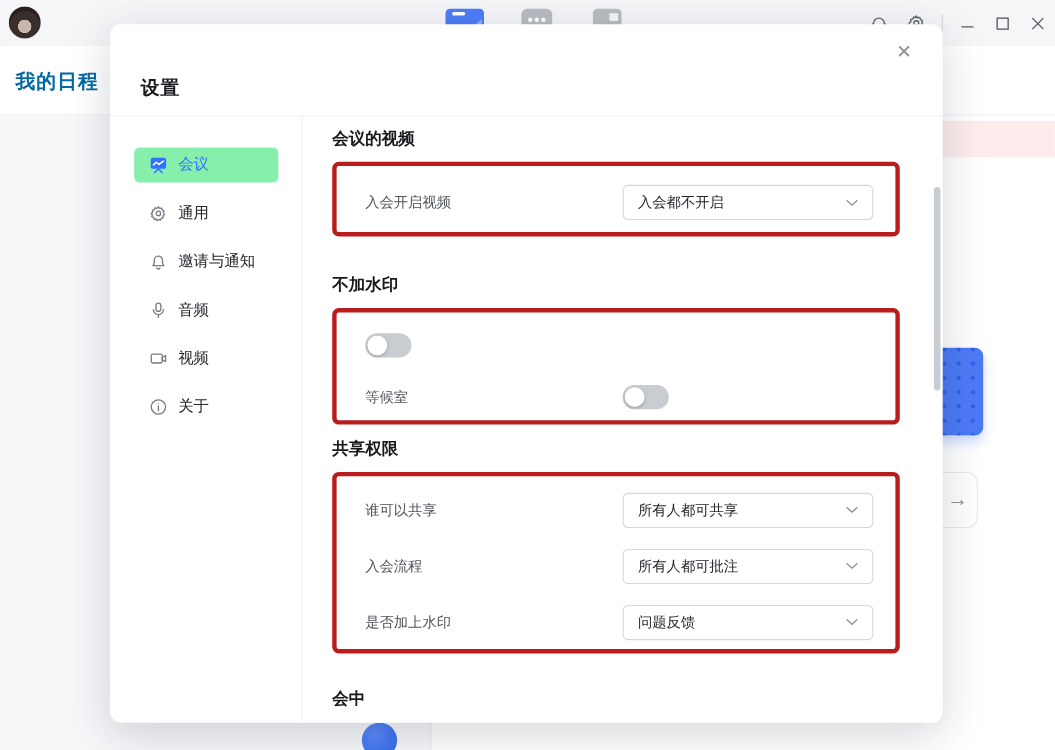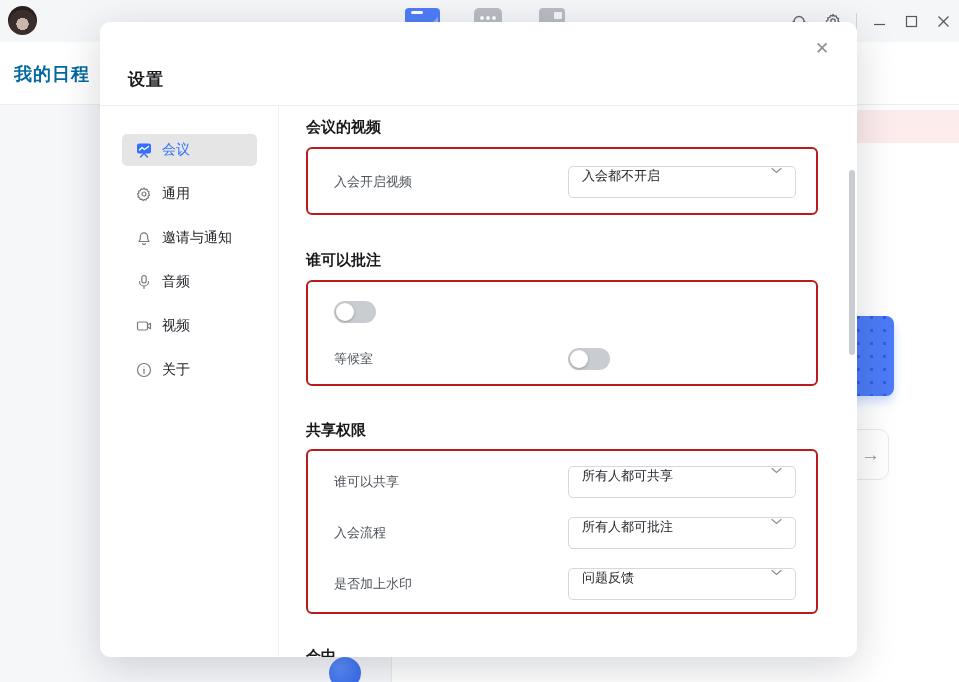--- a/index.html
+++ b/index.html
@@ -46,37 +46,37 @@
     border-radius:10px; box-shadow:0 10px 40px rgba(20,30,50,.18); overflow:hidden; }
   .modal-header { position:relative; height:84px; border-bottom:1px solid #eef0f2; }
   .modal-title { position:absolute; left:28px; top:46px; font-size:17px; font-weight:bold; color:#17191c; letter-spacing:1px; }
   .modal-close { position:absolute; right:22px; top:13px; width:26px; height:26px; display:flex;
     align-items:center; justify-content:center; color:#8b9095; font-size:17px; cursor:pointer; }
   .modal-body { display:flex; height:550px; }
   .sidebar { width:183px; border-right:1px solid #eef0f2; padding:28px 21px 0 22px; }
   .side-item { display:flex; align-items:center; gap:10px; height:32px; padding:0 0 0 14px;
     border-radius:5px; margin-bottom:12px; font-size:14px; color:#23262b; cursor:pointer; }
   .side-item .sicon { width:16px; height:16px; flex:0 0 16px; color:#767c84; display:flex; }
-  .side-item.active { background:#e5e5e5; color:#3370ff; }
+  .side-item.active { background:#86efac; color:#3370ff; }
   .side-item.active .sicon { color:#3370ff; }
   .content { flex:1; padding:0 39px 0 27px; position:relative; }
   .sec-h { font-size:15px; font-weight:bold; color:#17191c; line-height:18px; }
   .sec-h.h1 { margin-top:12px; }
   .sec-h.mt36 { margin-top:36px; }
-  .sec-h.mt35 { margin-top:35px; }
+  .sec-h.mt35 { margin-top:15px;font-family:Liberation Mono, monospace; }
   .sec-h.mt33 { margin-top:33px; }
-  .card { margin-top:10px; border:2px solid #b91c1c; border-radius:6px; padding:0 20px 0 26px; }
+  .card { margin-top:10px; border:4px solid #b91c1c; border-radius:6px; padding:0 20px 0 26px; }
   .card.c1 { margin-top:11px; height:68px; }
   .card.c2 { margin-top:11px; height:106px; padding-top:6px; }
   .card.c3 { height:165px; padding-top:5px; }
   .row { display:grid; grid-template-columns:234px 1fr; align-items:center; }
   .c1 .row { height:66px; } .c2 .row { height:47px; } .c3 .row { height:51px; }
   .row-label { font-size:13px; color:#4e535a; }
   .select { width:228px; height:32px; border:1px solid #d5d7da; border-radius:5px; background:#fff;
-    display:flex; justify-content:space-between; padding:0 13px; cursor:pointer; }
+    display:flex; align-items:center; justify-content:space-between; padding:0 13px; cursor:pointer; }
   .select-value { font-size:13px; color:#23262b; }
   .chevron { color:#8a9097; display:flex; }
   .toggle { width:42px; height:22px; border-radius:11px; background:#c9ccd0; position:relative; cursor:pointer; }
   .toggle .knob { position:absolute; left:2px; top:2px; width:18px; height:18px; border-radius:50%;
     background:#fff; box-shadow:0 1px 3px rgba(0,0,0,.25); }
   .scroll-thumb { position:absolute; right:2px; top:148px; width:6px; height:185px; border-radius:3px; background:#c9ccd0; }
   svg { display:block; }
 </style>
 </head>
 <body>
@@ -217,21 +217,21 @@
             <span class="select-value">入会都不开启</span>
             <span class="chevron">
               <svg width="11" height="7" viewBox="0 0 11 7" fill="none" stroke="currentColor" stroke-width="1.2" stroke-linecap="round">
                   <polyline points="1,1.5 5.5,5.5 10,1.5"></polyline>
                 </svg>
             </span>
           </div>
         </div>
       </div>
 
-      <div class="sec-h mt36">谁可以批注</div>
+      <div class="sec-h mt36">不加水印</div>
       <div class="card c2">
         <div class="row">
           <div class="toggle">
               <div class="knob"></div>
             </div>
         </div>
         <div class="row">
           <div class="row-label">等候室</div>
           <div class="toggle">
               <div class="knob"></div>

